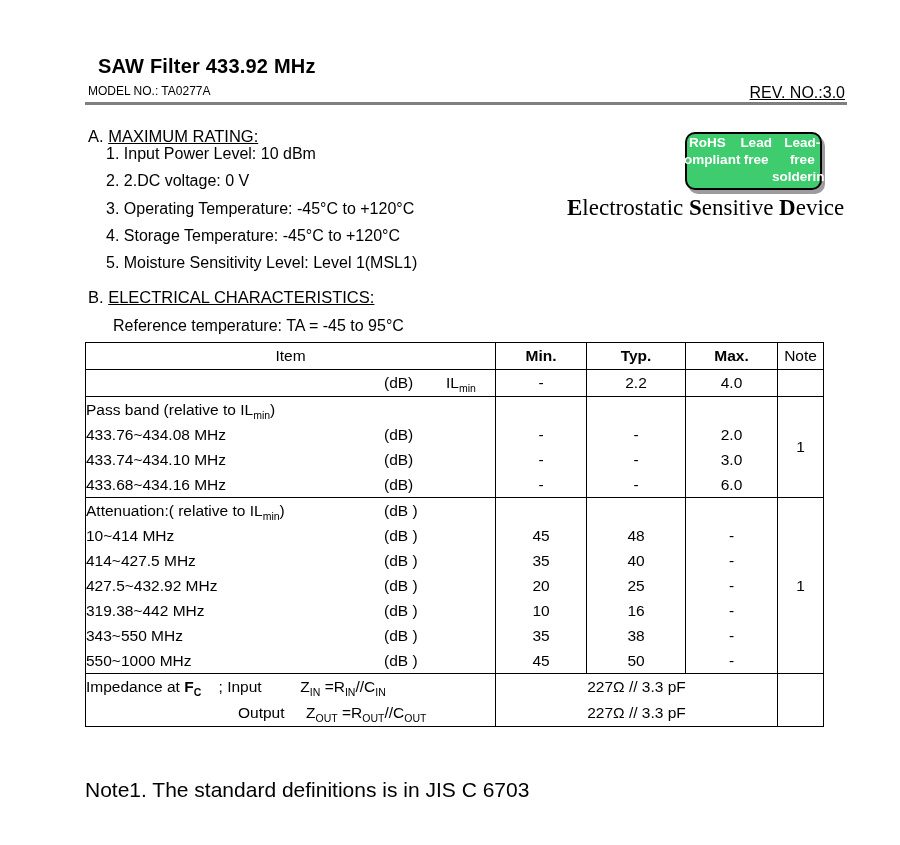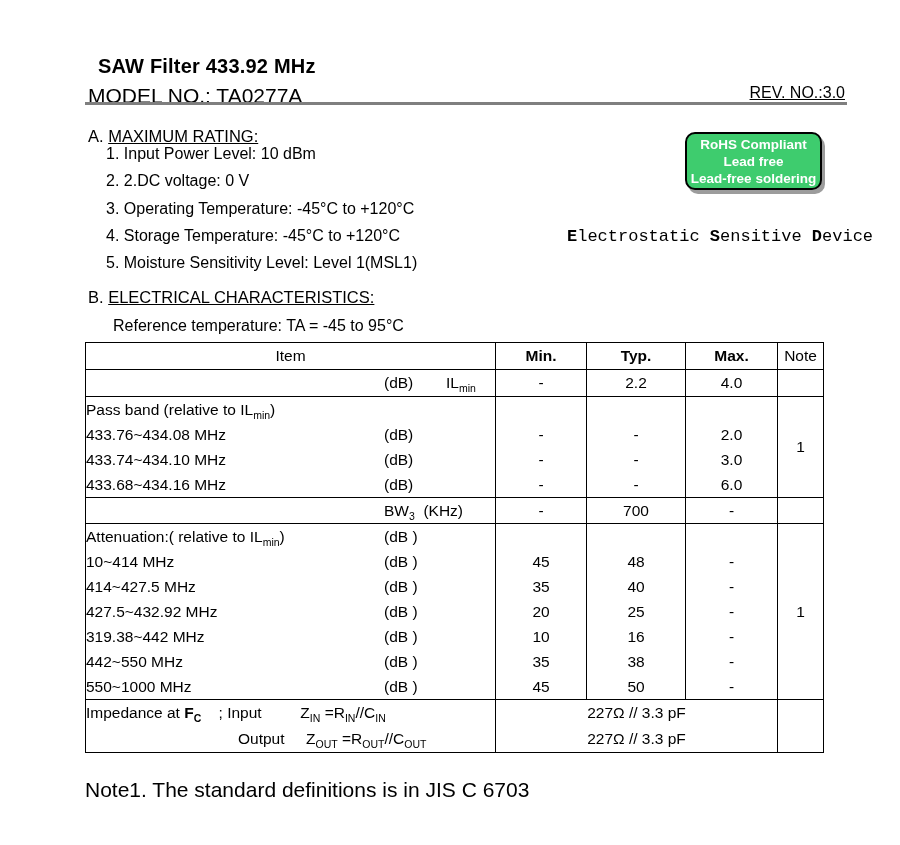--- a/index.html
+++ b/index.html
@@ -1,36 +1,36 @@
 <!DOCTYPE html>
 <html><head>
 <meta charset="utf-8">
 <style>
   html,body { margin:0; padding:0; background:#ffffff; }
   body { width:900px; height:845px; font-family:"Liberation Sans", sans-serif; color:#000; }
   .page { position:relative; width:900px; height:845px; background:#fff; overflow:hidden; }
   .abs { position:absolute; }
 
   #title { left:88px; top:55px; font-size:20px; font-weight:bold; letter-spacing:0.2px;margin-left:10px; }
-  #model { left:88px; top:84px; font-size:21px; }
+  #model { left:88px; top:84px; font-size:12px; }
   #rev   { right:55px; top:84px; font-size:16px;text-decoration:underline; }
   #rule  { left:85px; top:102px; width:762px; height:3px; background:#7f7f7f; }
 
   .sec-heading { font-size:16.5px; }
   .hu { text-decoration: underline; }
   #secA { left:88px; top:127px; }
   #listA { left:106px; top:140px; font-size:16px; }
   #listA .li { height:27.3px; line-height:27.3px; white-space:pre; }
 
   #badge { left:685px; top:132px; width:137px; height:58px; box-sizing:border-box;
            background:#3ecc6e; border:2px solid #000; border-radius:10px;
            box-shadow:3px 4px 0 #9c9c9c; color:#fff; font-weight:bold; font-size:13.5px;
-           line-height:17px; text-align:center; display:flex; flex-direction:column;
+           line-height:17px; text-align:center; display:flex; 
            justify-content:center; }
-  #esd { left:567px; top:227px; font-family:Liberation Mono, monospace; font-size:17px; white-space:pre; }
+  #esd { left:567px; top:195px; font-family:Liberation Serif, serif; font-size:23px; white-space:pre; }
   #esd .rb { font-weight:bold; }
 
   #secB { left:88px; top:288px; }
   #ref  { left:113px; top:317px; font-size:16px; }
 
   #tablewrap { left:85px; top:342px; }
   table.spec { border-collapse:collapse; table-layout:fixed; width:738px; font-size:15.5px; }
   table.spec td { border:1.5px solid #000; padding:0; vertical-align:middle; overflow:hidden; }
   col.c-item { width:410px; } col.c-min { width:91px; } col.c-typ { width:99px; }
   col.c-max { width:92px; } col.c-note { width:46px; }
@@ -142,41 +142,29 @@
           </td>
           <td class="c">
             <div class="vln"></div>
             <div class="vln">2.0</div>
             <div class="vln">3.0</div>
             <div class="vln">6.0</div>
           </td>
           <td class="c">1</td>
         </tr>
 
-        <tr>
-          <td class="item">
-            <div class="iline">
-              
-              <span class="u"><span>BW</span><sub>3</sub><span>  (KHz)</span></span>
-            </div>
-          </td>
-          <td class="c">-</td>
-          <td class="c">700</td>
-          <td class="c">-</td>
-          <td class="c"></td>
-        </tr>
 
         <tr>
           <td class="item">
             <div class="iline"><span><span>Attenuation:( relative to IL</span><sub>min</sub><span>)</span></span><span class="u">(dB )</span></div>
             <div class="iline"><span>10~414 MHz</span><span class="u">(dB )</span></div>
             <div class="iline"><span>414~427.5 MHz</span><span class="u">(dB )</span></div>
             <div class="iline"><span>427.5~432.92 MHz</span><span class="u">(dB )</span></div>
             <div class="iline"><span>319.38~442 MHz</span><span class="u">(dB )</span></div>
-            <div class="iline"><span>442~550 MHz</span><span class="u">(dB )</span></div>
+            <div class="iline"><span>343~550 MHz</span><span class="u">(dB )</span></div>
             <div class="iline"><span>550~1000 MHz</span><span class="u">(dB )</span></div>
           </td>
           <td class="c">
             <div class="vln"></div>
             <div class="vln">45</div>
             <div class="vln">35</div>
             <div class="vln">20</div>
             <div class="vln">10</div>
             <div class="vln">35</div>
             <div class="vln">45</div>

